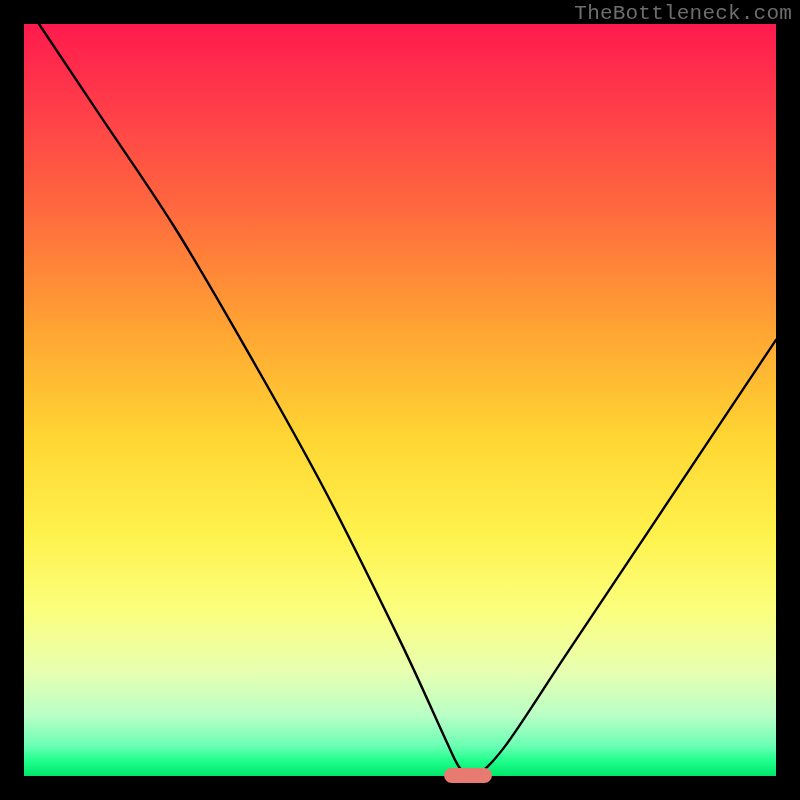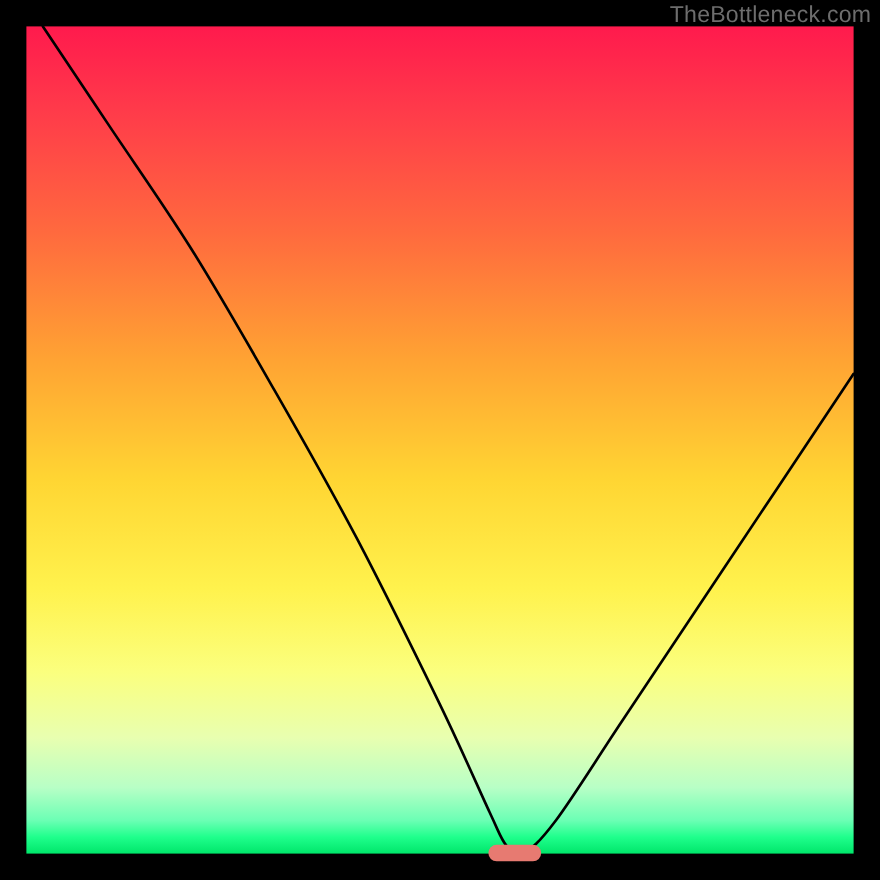--- a/index.html
+++ b/index.html
@@ -44,20 +44,21 @@
   }
   .watermark {
     position: absolute;
     top: 2px;
     right: 8px;
     color: #6d6d6d;
     font-size: 21px;
     font-weight: 500;
     letter-spacing: 0.2px;
     user-select: none;
+    font-family: Liberation Mono, monospace;
   }
   svg.curve {
     position: absolute;
     left: 0;
     top: 0;
     width: 752px;
     height: 752px;
     overflow: visible;
   }
   .marker {

